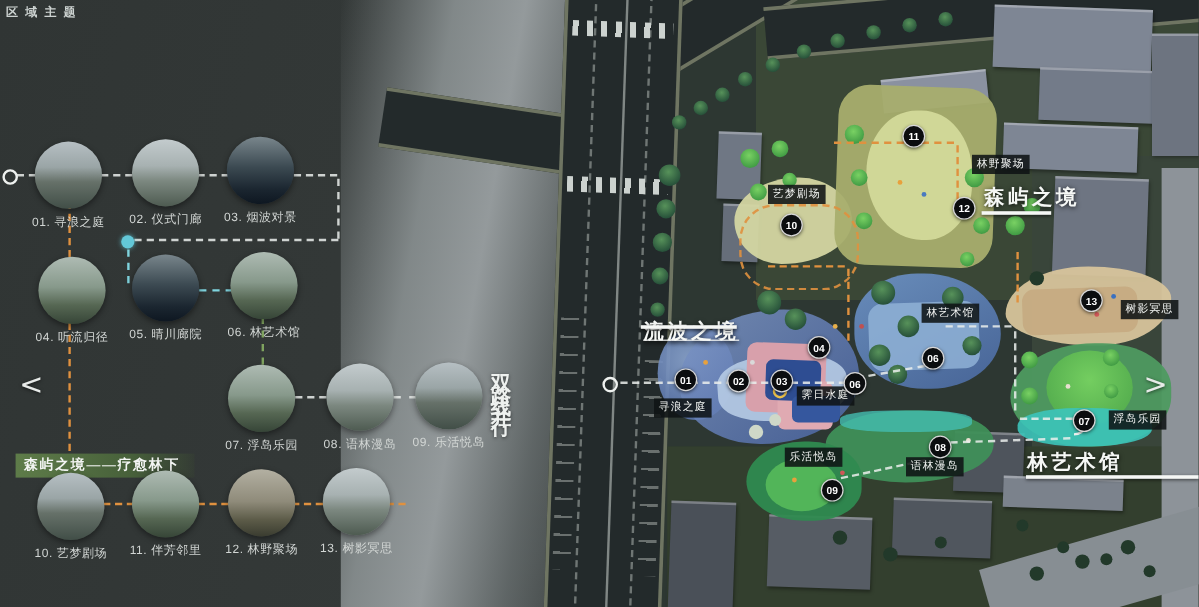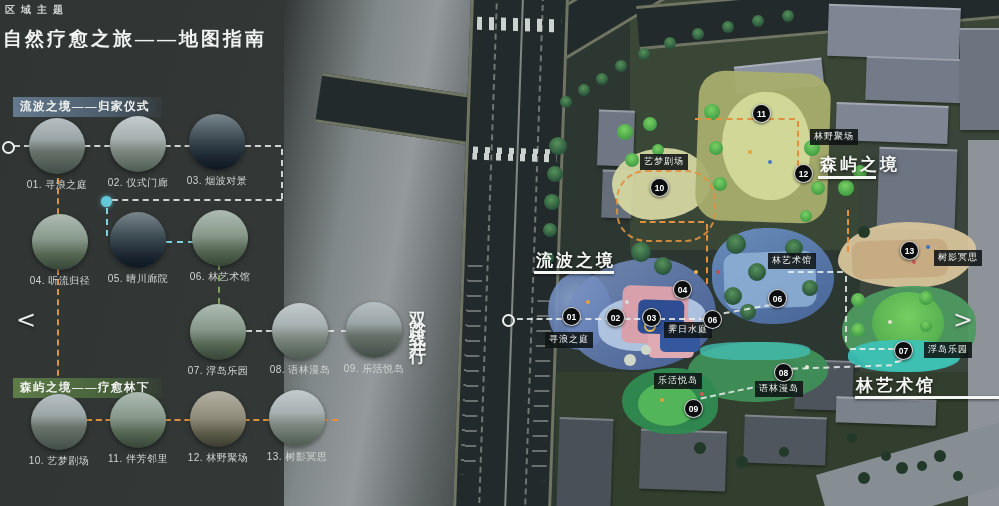--- a/index.html
+++ b/index.html
@@ -245,44 +245,42 @@
       <div class="marker" style="left: 777px; top: 298px;">06</div>
       <div class="marker" style="left: 903px; top: 350px;">07</div>
       <div class="marker" style="left: 783px; top: 372px;">08</div>
       <div class="marker" style="left: 693px; top: 408px;">09</div>
       <div class="marker" style="left: 659px; top: 187px;">10</div>
       <div class="marker" style="left: 761px; top: 113px;">11</div>
       <div class="marker" style="left: 803px; top: 173px;">12</div>
       <div class="marker" style="left: 909px; top: 250px;">13</div>
     </div>
 
-  <div class="zone-title" style="left:536px;top:249px;">流波之境</div>
+  <div class="zone-title" style="left:536px;top:265px;text-decoration:underline;">流波之境</div>
   <div class="zone-ul" style="left:534px;top:271px;width:80px;height:3px;"></div>
   <div class="zone-title" style="left:820px;top:153px;">森屿之境</div>
   <div class="zone-ul" style="left:818px;top:176px;width:58px;height:3px;"></div>
   <div class="zone-title" style="left:856px;top:374px;">林艺术馆</div>
   <div class="zone-ul" style="left:855px;top:396px;width:144px;height:3px;"></div>
 
   <div class="abs" id="eyebrow">区域主题</div>
-  <div class="abs" id="main-title">自然疗愈之旅——地图指南</div>
 
   <div class="ring" style="left:2px;top:141px;width:9px;height:9px;"></div>
   <div class="dash-h" style="left:14px;top:145px;width:267px;"></div>
   <div class="dash-v" style="left:281px;top:149px;height:50px;"></div>
   <div class="dash-h" style="left:112px;top:199px;width:170px;"></div>
   <div class="dash-v c-orange" style="left:57px;top:168px;height:228px;"></div>
   <div class="dot" style="left:101px;top:196px;width:11px;height:11px;background:#63c8d8;box-shadow:0 0 4px rgba(99,200,216,.8);"></div>
   <div class="dash-v c-cyan" style="left:106px;top:208px;height:28px;"></div>
   <div class="dash-h c-cyan" style="left:166px;top:241px;width:28px;"></div>
   <div class="dash-v c-green" style="left:218px;top:264px;height:40px;"></div>
   <div class="dash-h" style="left:246px;top:330px;width:26px;"></div>
   <div class="dash-h" style="left:328px;top:330px;width:19px;"></div>
   <div class="dash-h c-orange" style="left:86px;top:419px;width:252px;"></div>
 
-  <div class="sec-h" id="sec-h-0">流波之境——归家仪式</div>
   <div class="sec-h" id="sec-h-2">森屿之境——疗愈林下</div>
 
   <div class="abs" id="poi-layer">
       <div class="poi" style="left: 57px; top: 146px;">
         <div class="poi-photo ph-a"></div>
         <div class="poi-name">01. 寻浪之庭</div>
       </div>
       <div class="poi" style="left: 138px; top: 144px;">
         <div class="poi-photo ph-e"></div>
         <div class="poi-name">02. 仪式门廊</div>

